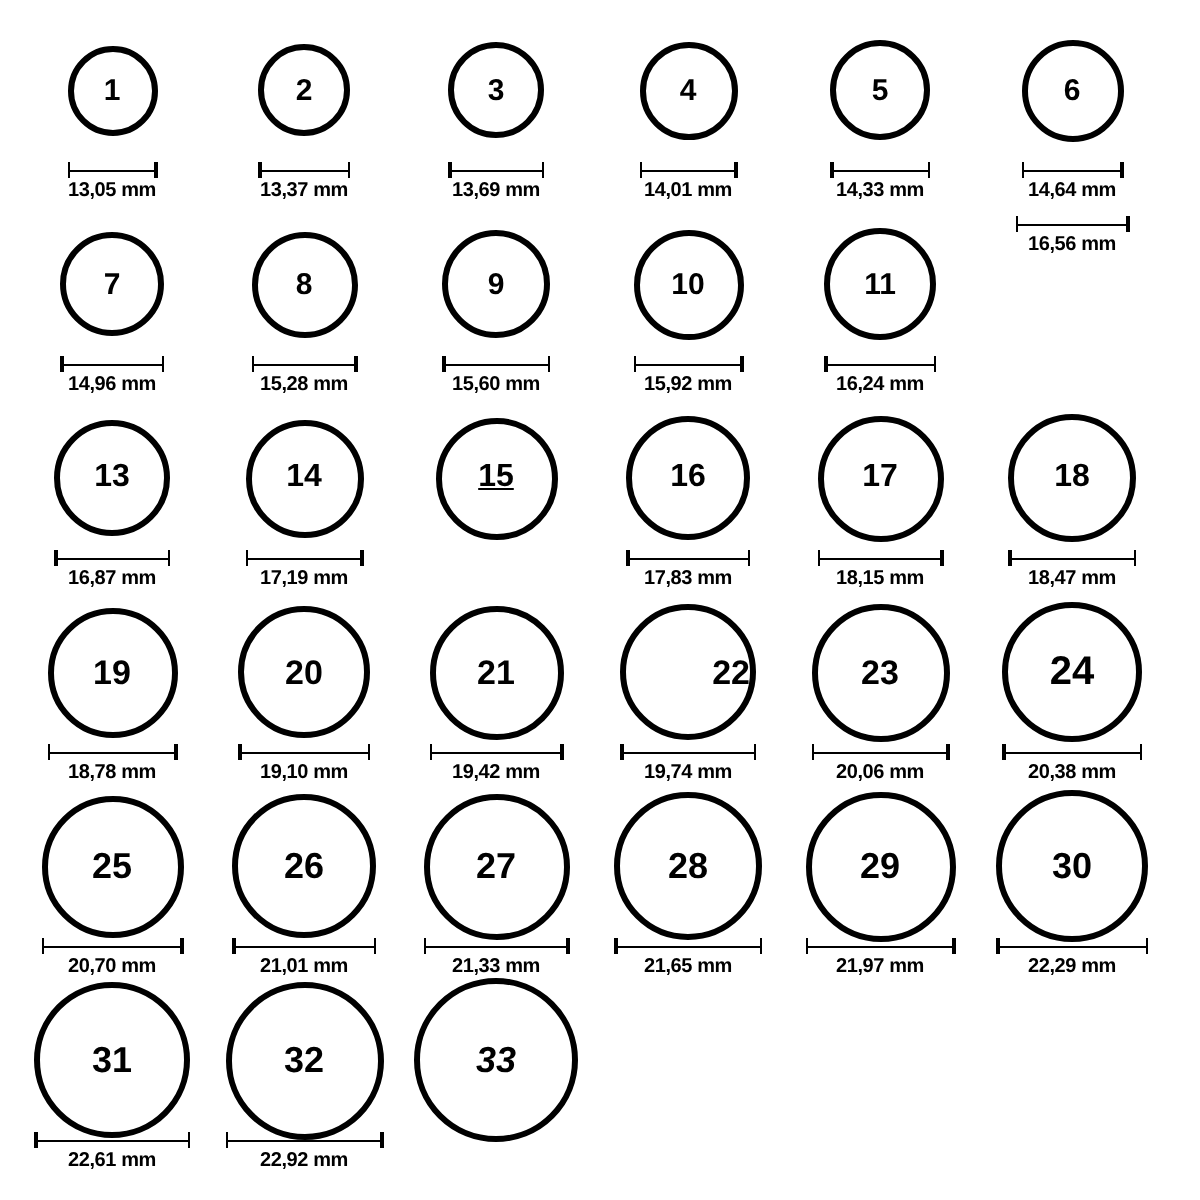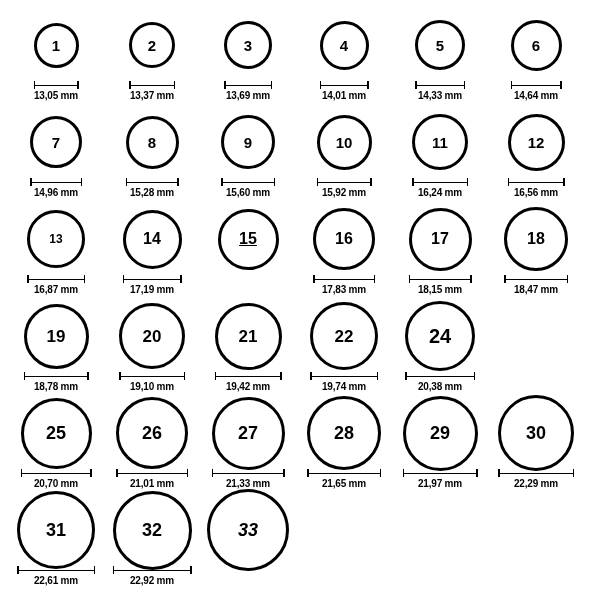--- a/index.html
+++ b/index.html
@@ -237,38 +237,33 @@
           </div>
         </div>
         <div class="dim-wrap">
           <div class="dim-line" style="width: 56px;">
             <div class="dim-bar"></div>
           </div>
           <div class="dim-label">16,24 mm</div>
         </div>
       </div>
       <div class="ring-cell">
-        <div class="circle-wrap">
-          <div class="ring-circle" style="width: 57px; height: 57px;">
-            <span class="ring-size" style="font-size: 15px;">12</span>
-          </div>
-        </div>
         <div class="dim-wrap">
           <div class="dim-line" style="width: 57px;">
             <div class="dim-bar"></div>
           </div>
           <div class="dim-label">16,56 mm</div>
         </div>
       </div>
     </div>
     <div class="chart-row">
       <div class="ring-cell">
         <div class="circle-wrap">
           <div class="ring-circle" style="width: 58px; height: 58px;">
-            <span class="ring-size" style="font-size: 12px;">13</span>
+            <span class="ring-size" style="font-size: 16px;">13</span>
           </div>
         </div>
         <div class="dim-wrap">
           <div class="dim-line" style="width: 58px;">
             <div class="dim-bar"></div>
           </div>
           <div class="dim-label">16,87 mm</div>
         </div>
       </div>
       <div class="ring-cell">
@@ -366,29 +361,42 @@
         </div>
         <div class="dim-wrap">
           <div class="dim-line" style="width: 67px;">
             <div class="dim-bar"></div>
           </div>
           <div class="dim-label">19,42 mm</div>
         </div>
       </div>
       <div class="ring-cell">
         <div class="circle-wrap">
-          <div class="ring-circle" style="width: 68px; height: 68px;">
+          <div class="ring-circle" style="width: 68px; height: 68px; justify-content: flex-end;">
             <span class="ring-size" style="font-size: 17px;">22</span>
           </div>
         </div>
         <div class="dim-wrap">
           <div class="dim-line" style="width: 68px;">
             <div class="dim-bar"></div>
           </div>
           <div class="dim-label">19,74 mm</div>
+        </div>
+      </div>
+      <div class="ring-cell">
+        <div class="circle-wrap">
+          <div class="ring-circle" style="width: 69px; height: 69px;">
+            <span class="ring-size" style="font-size: 17px;">23</span>
+          </div>
+        </div>
+        <div class="dim-wrap">
+          <div class="dim-line" style="width: 69px;">
+            <div class="dim-bar"></div>
+          </div>
+          <div class="dim-label">20,06 mm</div>
         </div>
       </div>
       <div class="ring-cell">
         <div class="circle-wrap">
           <div class="ring-circle" style="width: 70px; height: 70px;">
             <span class="ring-size" style="font-size: 20px;">24</span>
           </div>
         </div>
         <div class="dim-wrap">
           <div class="dim-line" style="width: 70px;">

